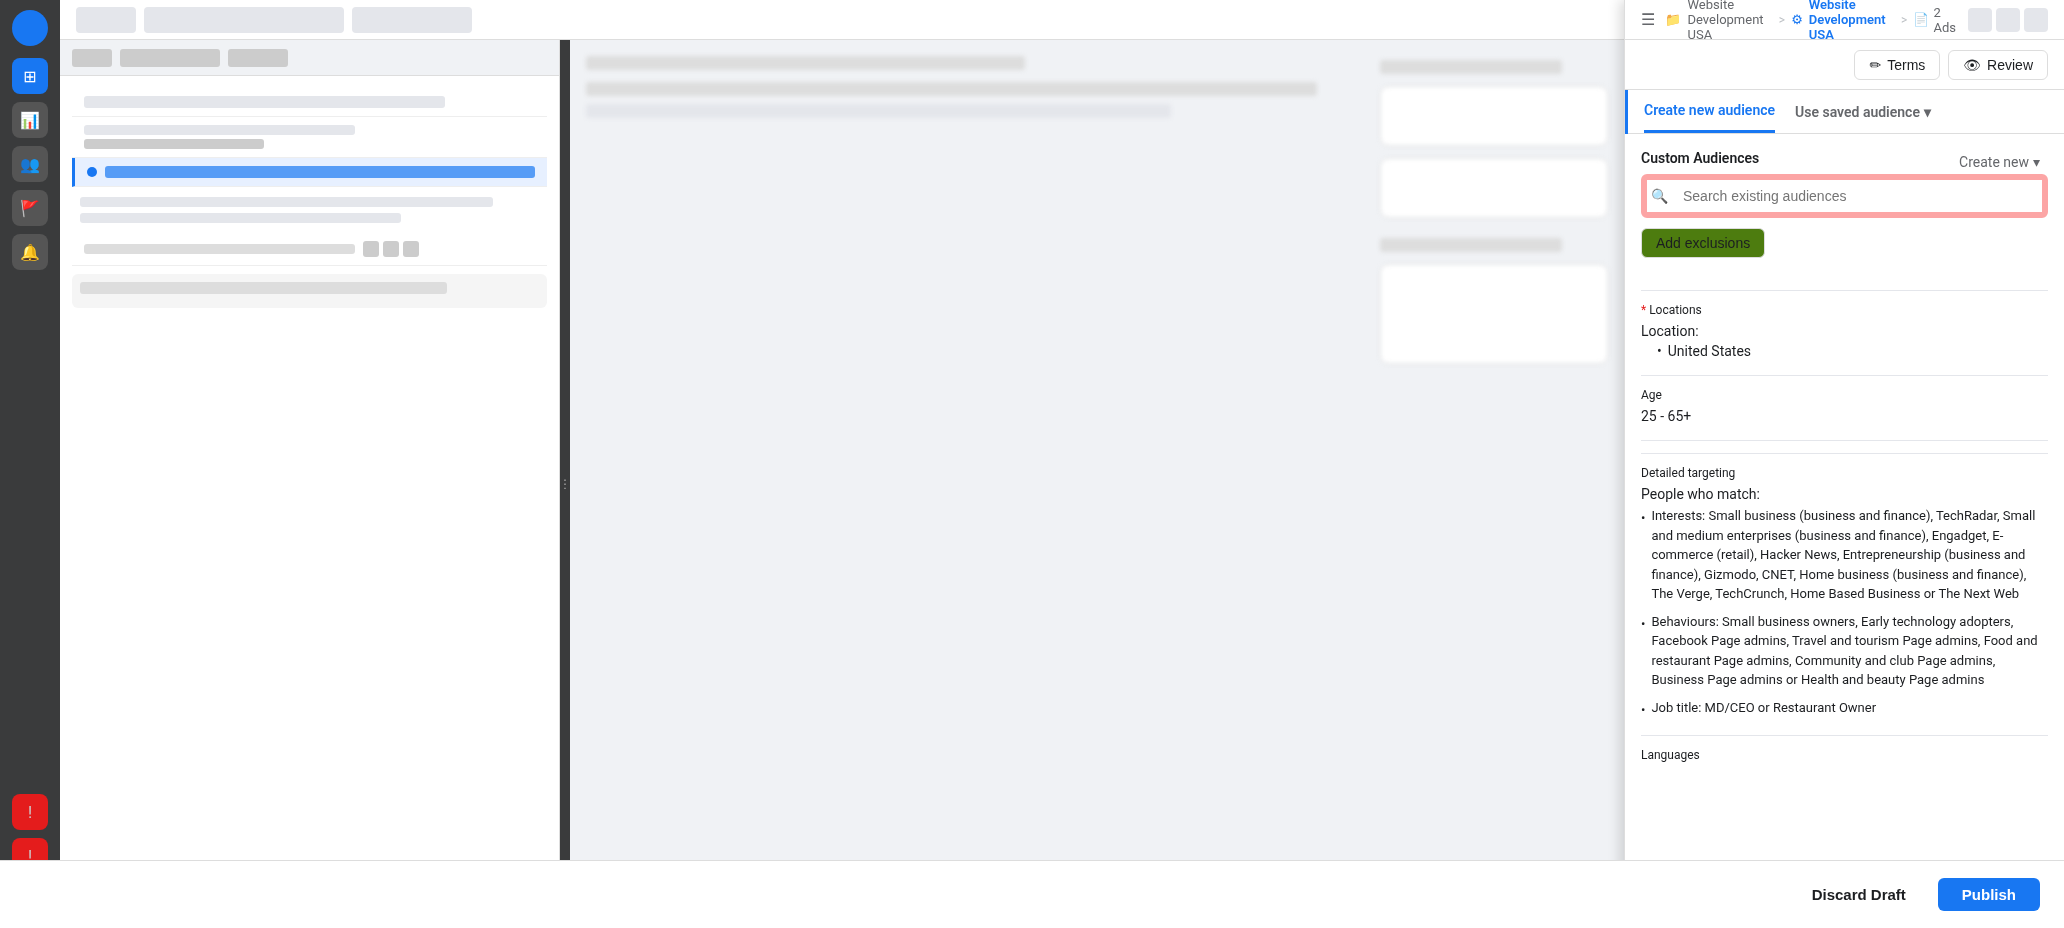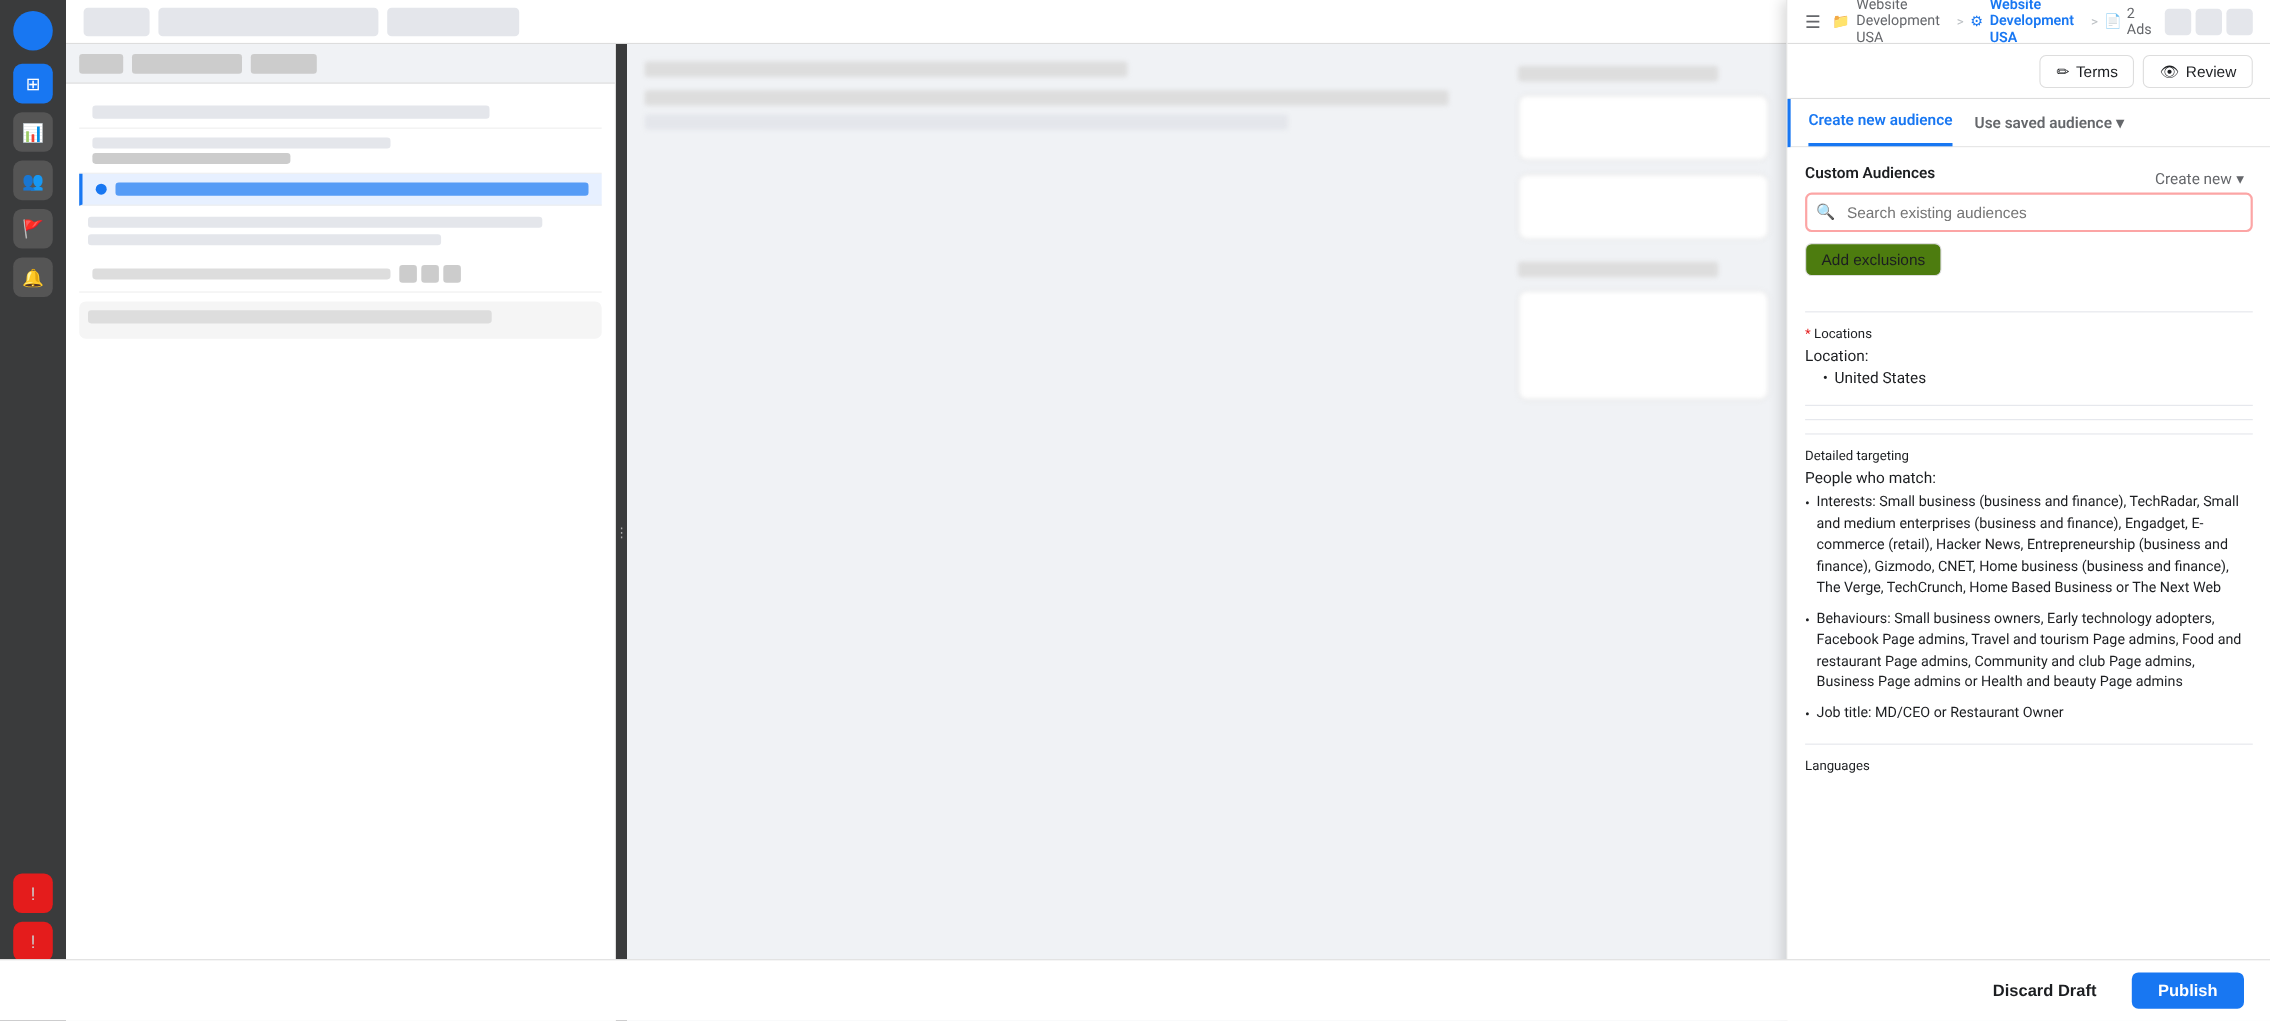--- a/index.html
+++ b/index.html
@@ -308,21 +308,21 @@
 
     
     .search-container {
       position: relative;
       margin-bottom: 10px;
     }
 
     .search-input {
       width: 100%;
       padding: 8px 12px 8px 36px;
-      border: 2px solid #fca5a5;
+      border: 6px solid #fca5a5;
       border-radius: 6px;
       font-size: 14px;
       color: #be185d;
       background: #fff;
       outline: none;
     }
 
     .search-icon-wrapper {
       position: absolute;
       left: 10px;
@@ -423,21 +423,21 @@
     .footer-actions {
       display: flex;
       align-items: center;
       justify-content: space-between;
     }
 
     
     .bottom-bar {
       position: absolute;
       bottom: 0; left: 0; right: 0;
-      height: 56px;
+      height: 68px;
       background: #fff;
       border-top: 1px solid #ddd;
       display: flex;
       align-items: center;
       justify-content: flex-end;
       padding: 16px 24px;
       gap: 12px;
       z-index: 20;
     }
 
@@ -694,20 +694,24 @@
       </div>
       <div class="field-value">Location:</div>
       <div class="field-value-indent">
         <span class="bullet">•</span>
         <span>United States</span>
       </div>
     </div>
 
     <div class="divider"></div>
 
+    <div class="section-block">
+      <div class="field-label">Age</div>
+      <div class="field-value">25 - 65+</div>
+    </div>
 
     <div class="divider"></div>
 
 
     <div class="divider"></div>
 
     <div class="section-block">
       <div class="field-label">Detailed targeting</div>
       <div class="field-value">People who match:</div>
 

